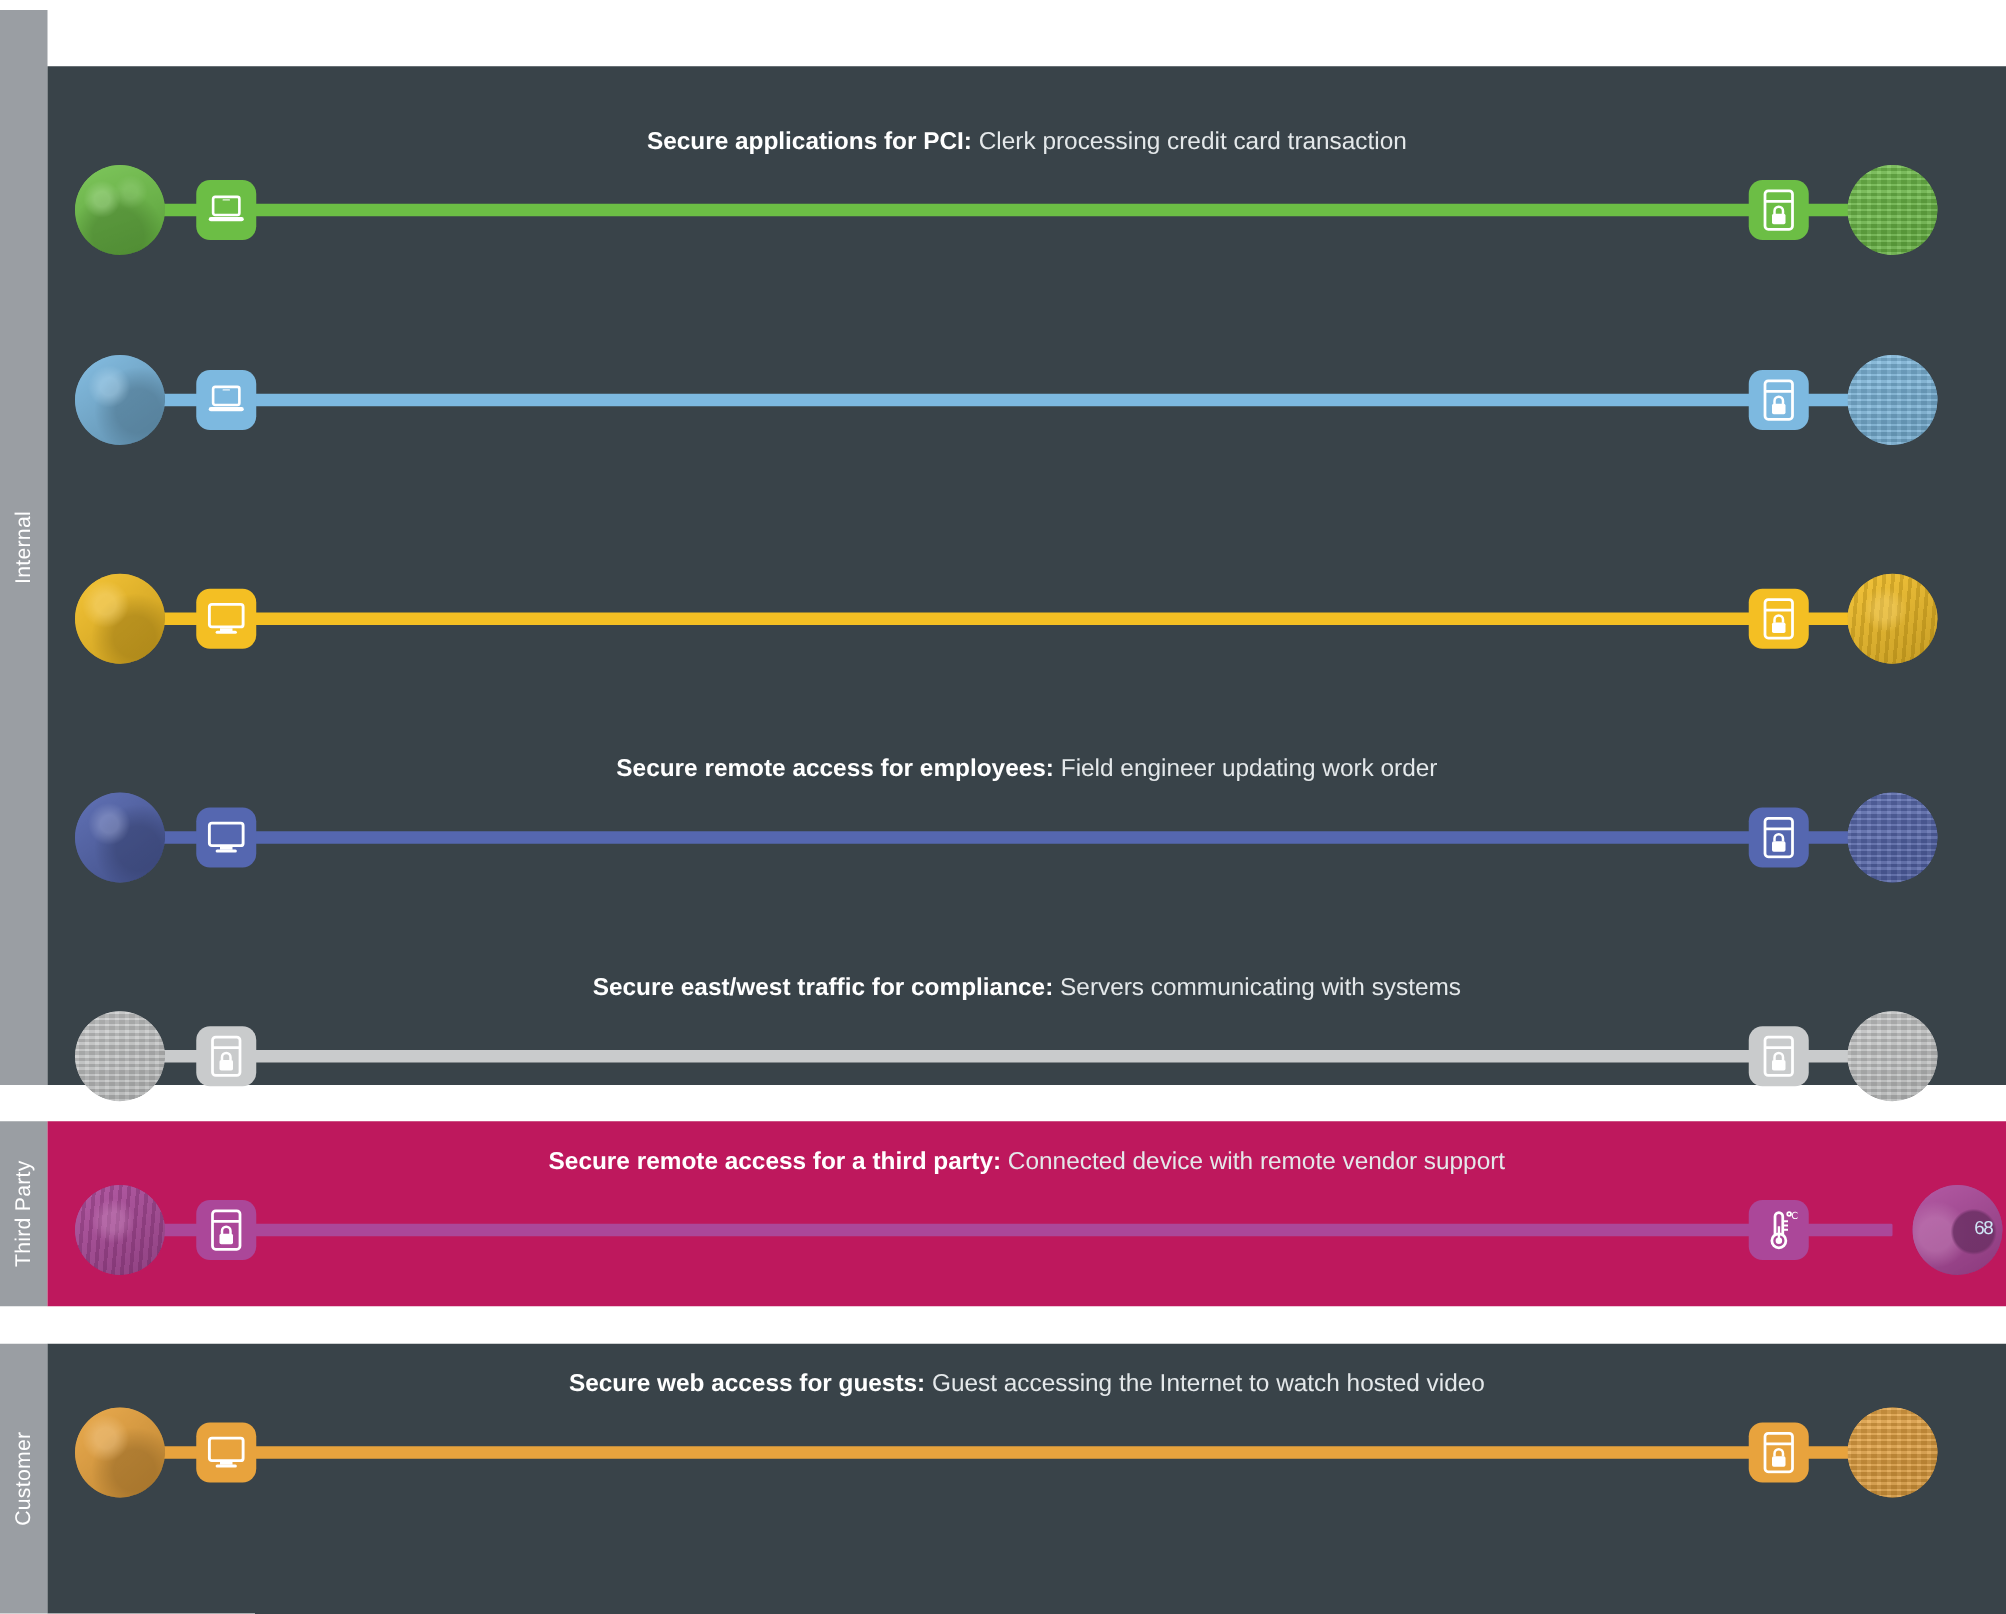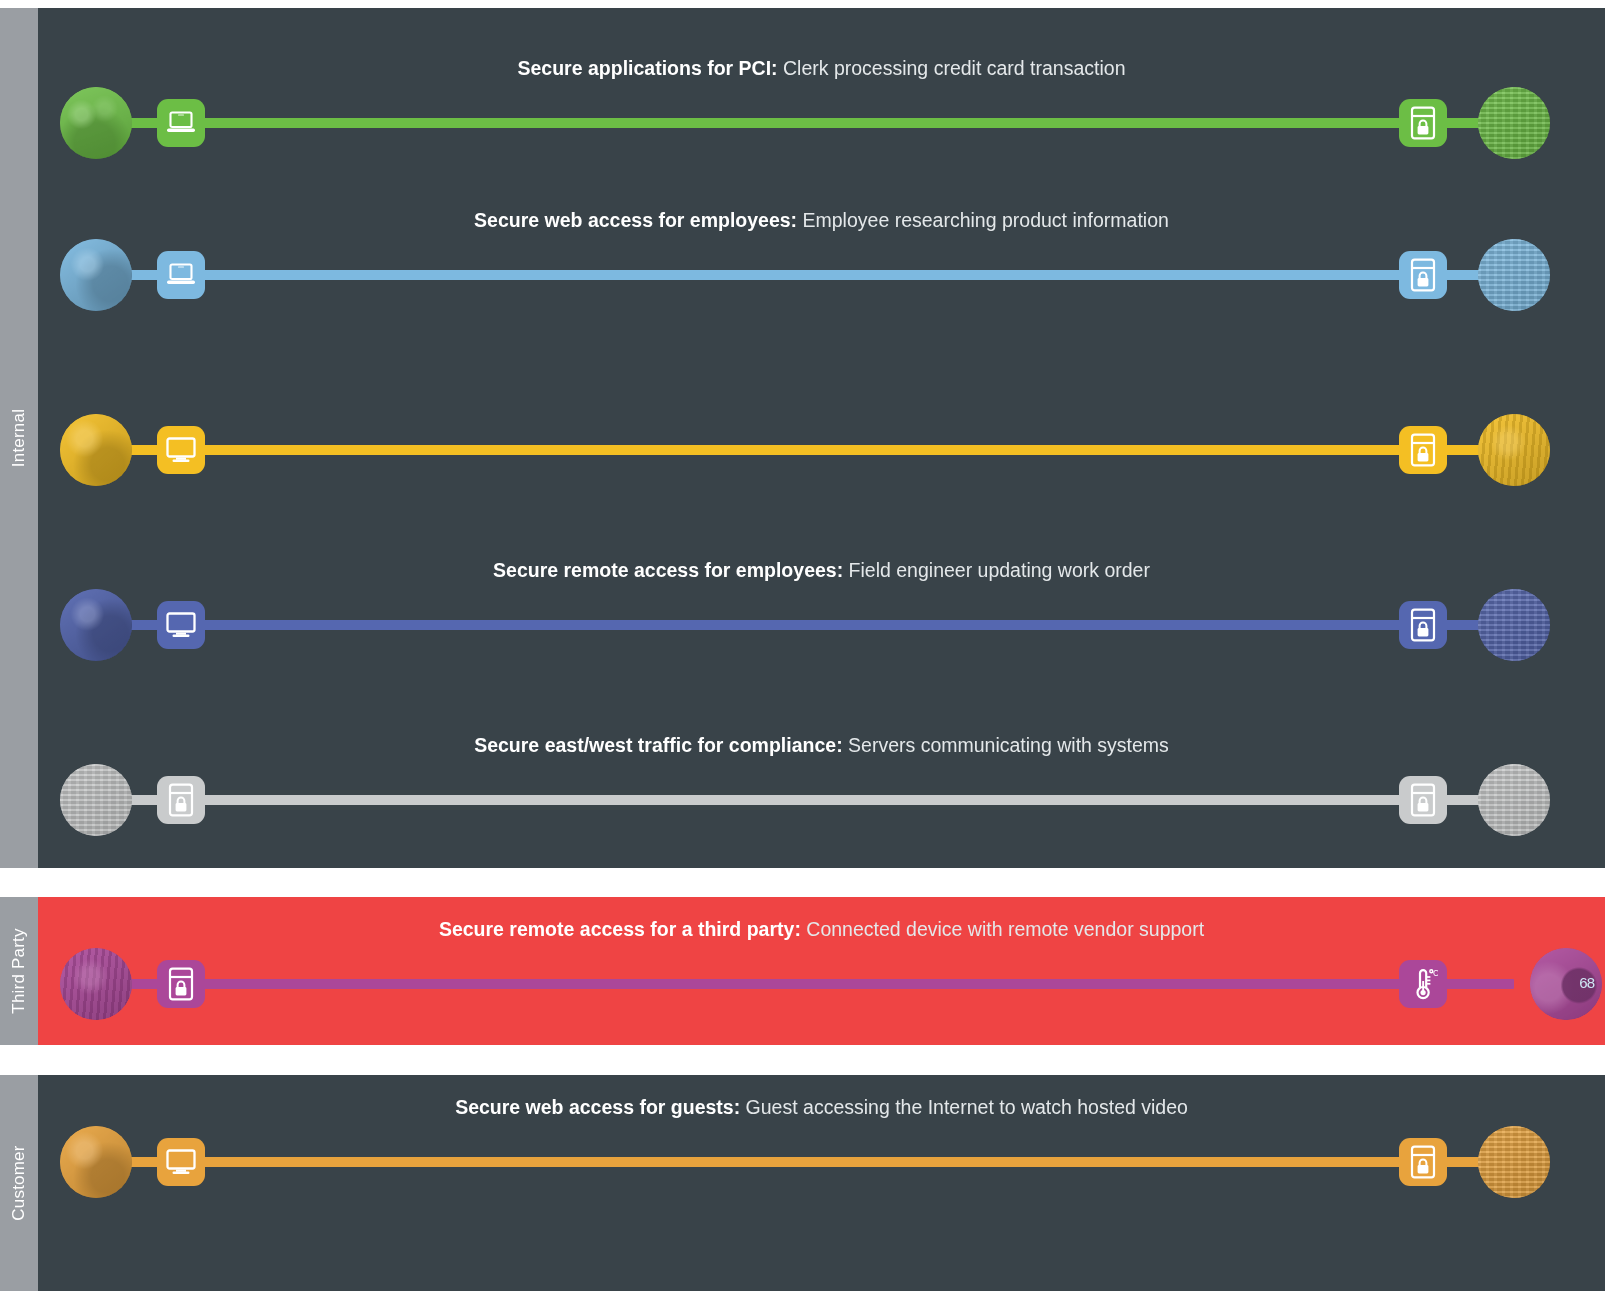--- a/index.html
+++ b/index.html
@@ -163,21 +163,21 @@
   }
 </style>
 </head>
 <body>
 
 <div id="stage">
     <div class="zone" style="top: 8px; height: 860px; width: 1605px;">
       <div class="zone-label" style="background: rgb(154, 158, 163);">
         <span class="zone-label-text">Internal</span>
       </div>
-      <div class="zone-body" style="background: rgb(57, 67, 73);">
+      <div class="zone-body" style="background: rgb(57, 67, 73); margin-top: 45px;">
         <div class="flow" style="top: 48px;">
           <div class="flow-caption"><span class="cap-strong">Secure applications for PCI:</span><span class="cap-normal"> Clerk processing credit card transaction</span></div>
           <div class="flow-line" style="background: rgb(108, 190, 69); left: 58px; width: 1418px;"></div>
           <div class="node-photo" style="background: rgb(108, 190, 69); left: 22px;">
             <div class="texture tex-people"></div>
             <div class="tint" style="background: rgb(108, 190, 69);"></div>
           </div>
           <div class="node-tile" style="background: rgb(108, 190, 69); left: 119px;">
             <span>
               <svg width="30" height="26" viewBox="0 0 30 26">
@@ -196,21 +196,20 @@
                 <rect x="7.6" y="20" width="10.8" height="8.4" rx="1.4" fill="#fff"></rect>
               </svg>
             </span>
           </div>
           <div class="node-photo" style="background: rgb(108, 190, 69); left: 1440px;">
             <div class="texture tex-server"></div>
             <div class="tint" style="background: rgb(108, 190, 69);"></div>
           </div>
         </div>
         <div class="flow" style="top: 200px;">
-          <div class="flow-caption"><span class="cap-strong">Secure web access for employees:</span><span class="cap-normal"> Employee researching product information</span></div>
           <div class="flow-line" style="background: rgb(125, 185, 224); left: 58px; width: 1418px;"></div>
           <div class="node-photo" style="background: rgb(125, 185, 224); left: 22px;">
             <div class="texture tex-person-dark"></div>
             <div class="tint" style="background: rgb(125, 185, 224);"></div>
           </div>
           <div class="node-tile" style="background: rgb(125, 185, 224); left: 119px;">
             <span>
               <svg width="30" height="26" viewBox="0 0 30 26">
                 <rect x="4.5" y="2.5" width="21" height="14.5" rx="1.6" fill="none" stroke="#fff" stroke-width="2.1"></rect>
                 <rect x="1" y="18.6" width="28" height="3.4" rx="1.7" fill="#fff"></rect>
@@ -325,21 +324,21 @@
             <div class="texture tex-server"></div>
             <div class="tint" style="background: rgb(85, 103, 176);"></div>
           </div>
         </div>
       </div>
     </div>
     <div class="zone" style="top: 897px; height: 148px; width: 1605px;">
       <div class="zone-label" style="background: rgb(154, 158, 163);">
         <span class="zone-label-text">Third Party</span>
       </div>
-      <div class="zone-body" style="background: #ef4444;">
+      <div class="zone-body" style="background: #be185d;">
         <div class="flow" style="top: 20px;">
           <div class="flow-caption"><span class="cap-strong">Secure remote access for a third party:</span><span class="cap-normal"> Connected device with remote vendor support</span></div>
           <div class="flow-line" style="background: rgb(171, 71, 153); left: 58px; width: 1418px;"></div>
           <div class="node-photo" style="background: rgb(171, 71, 153); left: 22px;">
             <div class="texture tex-desk"></div>
             <div class="tint" style="background: rgb(171, 71, 153);"></div>
           </div>
           <div class="node-tile" style="background: rgb(171, 71, 153); left: 119px;">
             <span>
               <svg width="26" height="34" viewBox="0 0 26 34">

